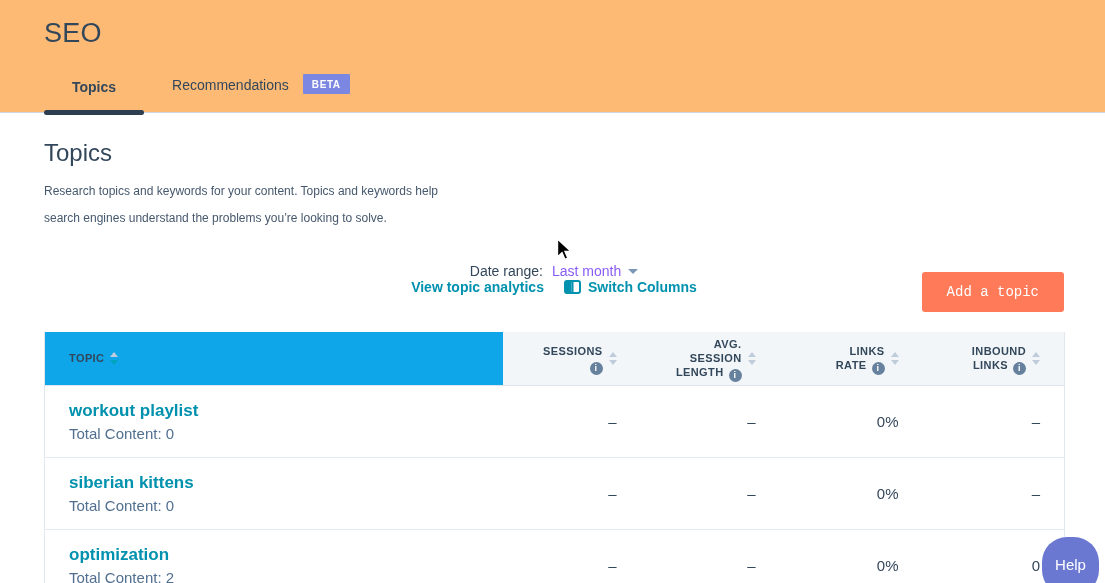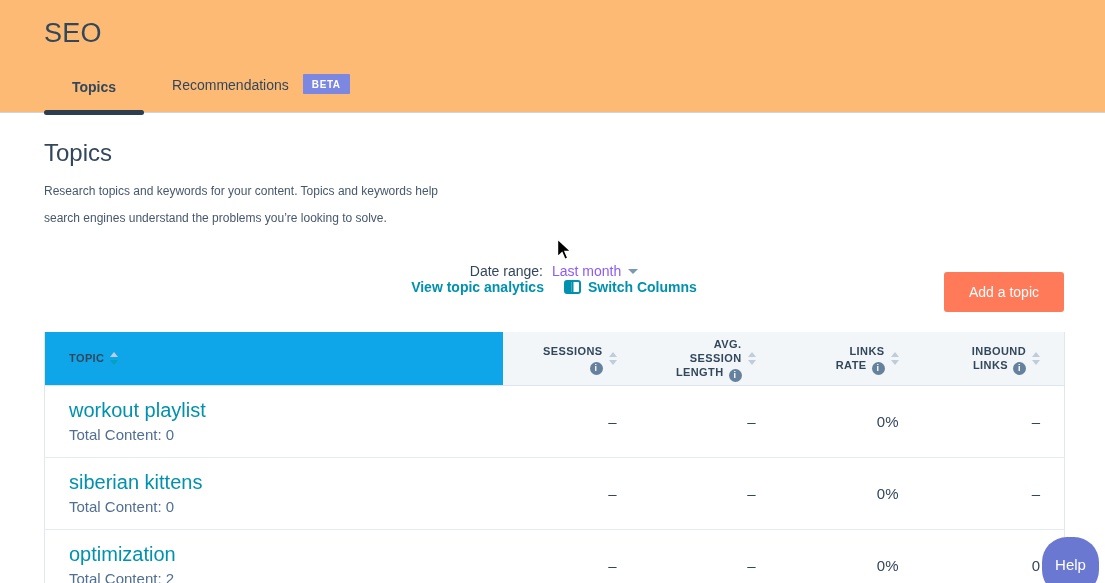--- a/index.html
+++ b/index.html
@@ -25,21 +25,21 @@
   }
   .top-divider { border:0; border-top:1px solid #cbd6e2; margin:0; }
 
   
   .content { padding:0 41px 0 44px; position:relative; }
   .page-title { margin:26px 0 11px; font-size:24px; font-weight:500; color:#33475b; }
   .page-desc { margin:0; font-size:12px; line-height:27px; color:#46586d; white-space:pre-line; max-width:520px; }
   .add-btn {
     position:absolute; top:133px; right:41px;
     background:#ff7a59; color:#fff; border:none; border-radius:3px;
-    font-family:Liberation Sans, sans-serif; font-size:14px; font-weight:500; padding:12px 25px; cursor:pointer;
+    font-family:Liberation Mono, monospace; font-size:14px; font-weight:500; padding:12px 25px; cursor:pointer;
   }
 
   .controls { display:flex; justify-content:space-between; align-items:center; margin-top:31px;flex-direction:column; }
   .date-range { font-size:14px; color:#33475b; display:flex; align-items:center; }
   .date-range .value { color:#8b5cf6; font-weight:normal; margin-left:9px; cursor:pointer; display:flex; align-items:center; }
   .caret-down {
     display:inline-block; margin-left:7px; width:0; height:0;
     border-left:5px solid transparent; border-right:5px solid transparent; border-top:5px solid #7c98b6;
   }
   .right-links { display:flex; align-items:center; gap:20px; }
@@ -65,21 +65,21 @@
   }
   .sort { display:inline-flex; flex-direction:column; gap:3px; margin-left:6px; }
   .arr { width:0; height:0; border-left:4px solid transparent; border-right:4px solid transparent; }
   .arr.up { border-bottom:5px solid #bfcddb; }
   .arr.down { border-top:5px solid #bfcddb; }
   .arr.down.active { border-top-color:#00a4bd; }
 
   td { height:72px; vertical-align:middle; background:#fff; }
   tr.data-row + tr.data-row td { border-top:1px solid #e4ebf2; }
   td.cell-topic { padding-left:24px; }
-  .topic-link { color:#0091ae; font-weight:normal; font-size:20px; text-decoration:none; cursor:pointer; }
+  .topic-link { color:#0091ae; font-weight:bold; font-size:17px; text-decoration:none; cursor:pointer; }
   .total { color:#516f90; font-size:15px; margin-top:4px; }
   td.num { text-align:right; padding-right:24px; font-size:15px; color:#33475b; }
 
   
   .help-btn {
     position:absolute; right:6px; bottom:-12px; width:57px; height:58px;
     background:#6a78d1; color:#fff; border:none; border-radius:25px;
     font-family:inherit; font-size:15px; cursor:pointer;
     display:flex; justify-content:center; align-items:flex-start; padding-top:19px;
   }

